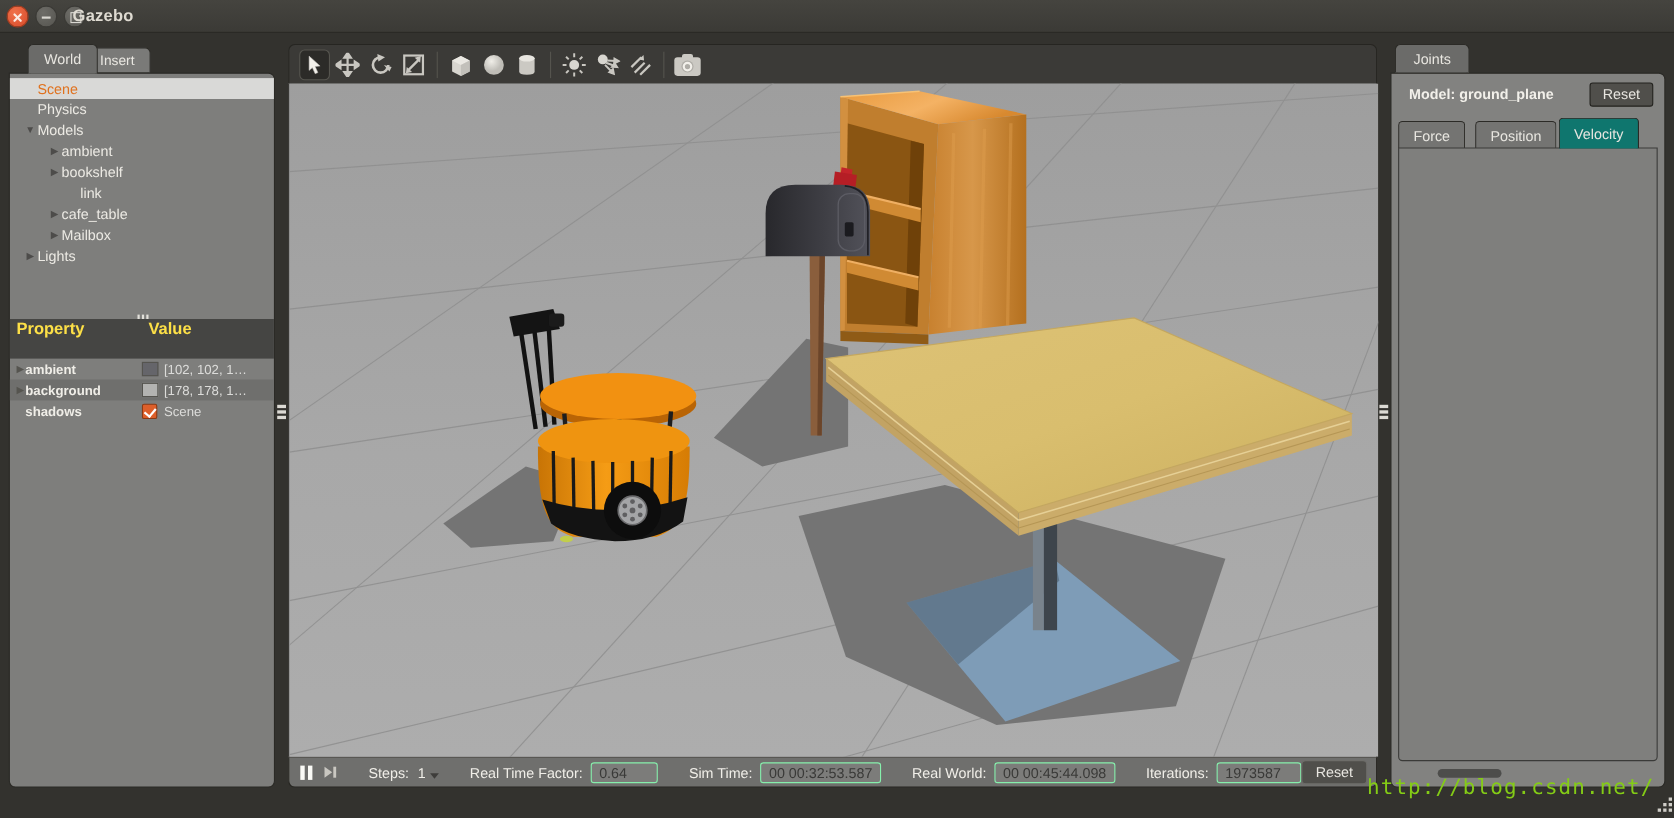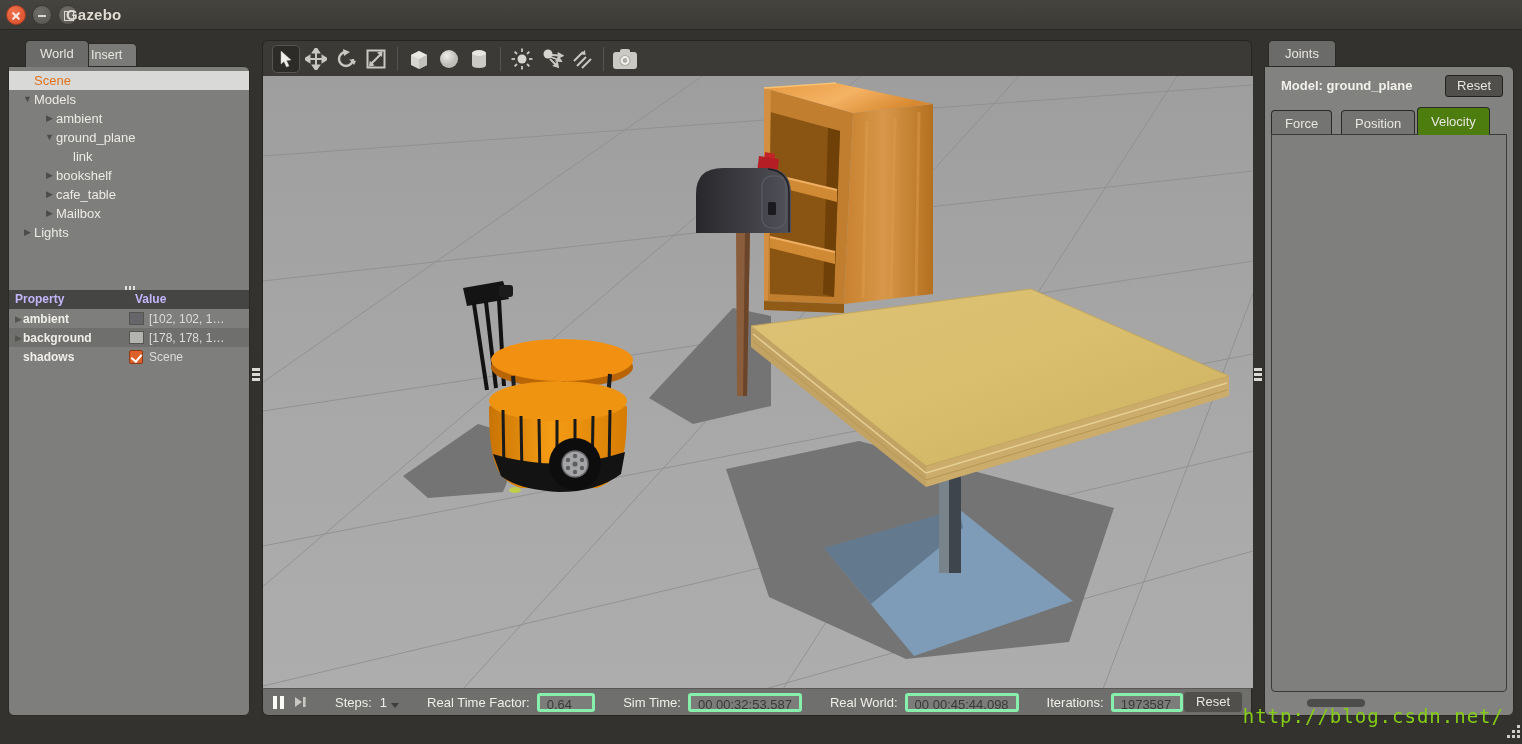--- a/index.html
+++ b/index.html
@@ -42,21 +42,21 @@
   .tree-row.lvl0 { padding-left:12px; }
   .tree-row.lvl1 { padding-left:34px; }
   .tree-row.lvl2 { padding-left:64px; }
   .tree-row.selected { background:#D9D9D7; }
   .tree-row.selected .tl { color:#E0721F; }
 
   .grip-h { position:absolute; left:116px; top:219px; width:14px; height:5px; display:flex; gap:2px; cursor:row-resize; }
   .grip-h i { width:2px; height:5px; background:#E2E0DA; }
 
   .ptable { position:absolute; left:0; top:223px; width:240px; font-size:12px; }
-  .phead { height:19px; background:#454543; display:flex; font-weight:bold; color:#c4b5fd; font-size:12px; line-height:19px; }
+  .phead { height:36px; background:#454543; display:flex; font-weight:bold; color:#fde047; font-size:15px; line-height:19px; }
   .phead .c1 { width:126px; padding-left:6px; }
   .phead .c2 { flex:1; }
   .prow { height:19px; display:flex; align-items:center; color:#DCDCDA; }
   .prow.alt { background:#6F6F6D; }
   .parrow { width:14px; padding-left:6px; font-size:9px; color:#55544F; }
   .pname { width:106px; font-weight:bold; color:#F0EEE8; }
   .pswatch { width:15px; height:13px; border:1px solid #55544F; margin-right:5px; }
   .pval { font-size:12px; color:#DCDCDA; white-space:nowrap; }
   .pcheck { width:14px; height:14px; background:#DD5F2A; border:1px solid #8B3A14; border-radius:2px; margin-right:6px; position:relative; cursor:pointer; }
   .pcheck::after { content:""; position:absolute; left:3px; top:1px; width:5px; height:8px;
@@ -87,21 +87,21 @@
     background:#6F6F6D; border:1px solid #262521; border-top:1px solid #585753; border-radius:0 0 6px 6px;
     display:flex; align-items:center; font-size:13px; color:#F0EEE8; }
   .tb-btn { width:22px; height:20px; display:flex; align-items:center; justify-content:center; cursor:pointer; }
   .tb-pause { margin-left:8px; }
   .tb-pause i { display:inline-block; width:4px; height:13px; background:#FAFAF6; margin:0 1.5px; }
   .tb-step { margin-left:8px; }
   .tb-label { margin-left:28px; white-space:nowrap; }
   .steps-val { margin-left:8px; }
   .steps-arrow { width:0; height:0; border-left:4px solid transparent; border-right:4px solid transparent;
     border-top:5px solid #3E3D3B; margin-left:4px; margin-top:6px; cursor:pointer; }
-  .tb-field { background:#7C7C7A; border:3px solid #86efac; border-radius:3px; height:19px; line-height:17px;
+  .tb-field { background:#7C7C7A; border:1px solid #86efac; border-radius:3px; height:19px; line-height:17px;
     color:#3A3A38; padding:0 7px; margin-left:7px; white-space:nowrap; }
   .f-rtf { width:92px; }
   .f-sim { width:118px; }
   .f-real { width:118px; }
   .f-iter { width:118px; }
   .tb-reset { margin-left:auto; margin-right:8px; height:22px; padding:0 12px; line-height:20px;
     background:#504F4B; border:1px solid #6E6D69; border-radius:4px; color:#E8E6E0; cursor:pointer; }
 
   
   .rtab-top { position:absolute; left:1268px; top:40px; height:26px; padding:0 16px; font-size:13px; line-height:26px;
@@ -110,21 +110,21 @@
     background:#828280; border:1px solid #2B2A26; border-radius:0 6px 6px 6px; }
   .model-row { position:absolute; left:0; top:8px; width:100%; height:24px; font-size:13px; color:#F2F0EA; }
   .model-label { position:absolute; left:16px; top:3px;font-weight:bold; }
   .r-reset { position:absolute; right:10px; top:0; height:22px; padding:0 11px; line-height:20px; font-size:13px;
     background:#504F4B; border:1px solid #23221E; border-radius:3px; color:#E8E6E0; cursor:pointer; }
   .rtabs { position:absolute; left:6px; top:40px; height:28px; width:238px; }
   .rtab { position:absolute; bottom:0; height:25px; padding:0 13px; font-size:13px; line-height:25px;
     background:#747472; border:1px solid #2B2A26; border-bottom:none; border-radius:4px 4px 0 0; cursor:pointer; color:#E8E6E0; }
   .rtab.t0 { left:0; }
   .rtab.t1 { left:70px; }
-  .rtab.t2 { left:146px; height:28px; line-height:28px; background:#4d7c0f; z-index:3; }
+  .rtab.t2 { left:146px; height:28px; line-height:28px; background:#0f766e; z-index:3; }
   .rcontent { position:absolute; left:6px; top:67px; width:236px; height:558px;
     background:#7F7F7D; border:1px solid #3A3A38; border-radius:0 0 4px 4px; }
   .hscroll { position:absolute; left:42px; top:632px; width:150px; height:8px; border-radius:4px; }
   .hscroll-thumb { position:absolute; left:0; top:0; width:58px; height:8px; background:#4D4D4B; border-radius:4px; cursor:pointer; }
 
   
   .watermark { position:absolute; right:18px; top:705px; font-family:"DejaVu Sans Mono","Liberation Mono",monospace;
     font-size:19px; color:#84cc16; letter-spacing:1px; }
   .corner-grip { position:absolute; right:2px; bottom:6px; width:16px; height:16px; }
   .corner-grip i { position:absolute; width:3px; height:3px; background:#CFCDC7; }
@@ -146,25 +146,25 @@
 </div>
 
 <div class="lpanel-tabs">
   <div class="ltab active">World</div>
   <div class="ltab inactive">Insert</div>
 </div>
 
 <div class="lpanel">
   <div class="tree">
     <div class="tree-row lvl0 selected"><span class="tw"></span><span class="tl">Scene</span></div>
+    <div class="tree-row lvl0"><span class="tw"></span><span class="tl">Physics</span></div>
     <div class="tree-row lvl0"><span class="tw">▼</span><span class="tl">Models</span></div>
     <div class="tree-row lvl1"><span class="tw">▶</span><span class="tl">ambient</span></div>
-    <div class="tree-row lvl1"><span class="tw">▼</span><span class="tl">ground_plane</span></div>
+    <div class="tree-row lvl1"><span class="tw">▶</span><span class="tl">bookshelf</span></div>
     <div class="tree-row lvl2"><span class="tl">link</span></div>
-    <div class="tree-row lvl1"><span class="tw">▶</span><span class="tl">bookshelf</span></div>
     <div class="tree-row lvl1"><span class="tw">▶</span><span class="tl">cafe_table</span></div>
     <div class="tree-row lvl1"><span class="tw">▶</span><span class="tl">Mailbox</span></div>
     <div class="tree-row lvl0"><span class="tw">▶</span><span class="tl">Lights</span></div>
   </div>
 
   <div class="grip-h">
       <i></i>
       <i></i>
       <i></i>
     </div>

